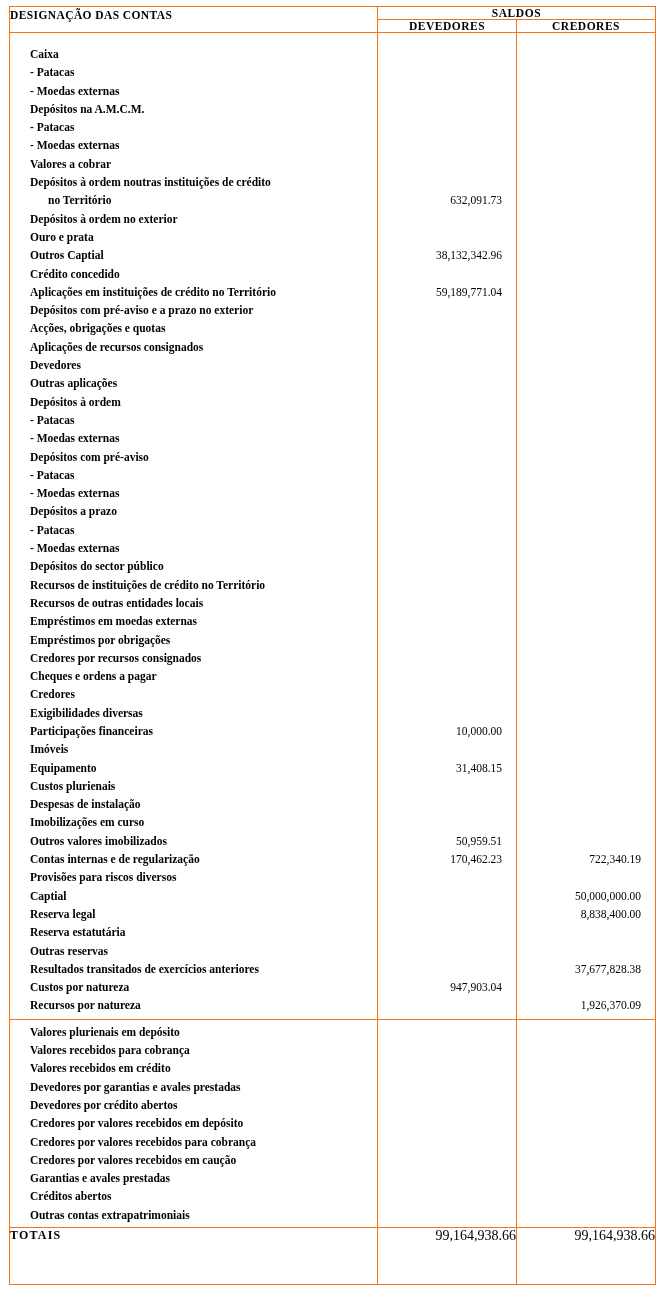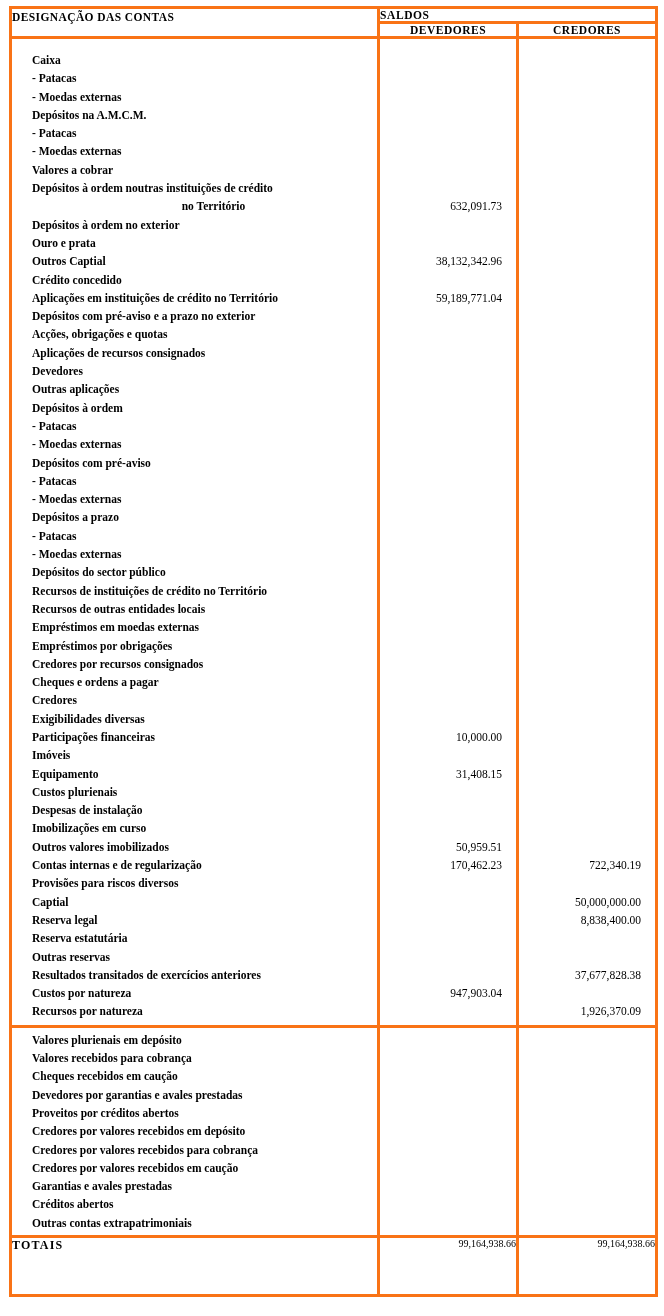--- a/index.html
+++ b/index.html
@@ -20,30 +20,30 @@
     height: 1316px;
     box-sizing: border-box;
   }
   table.balance {
     border-collapse: collapse;
     width: 646px;
     margin: 6px 0 0 9px;
     table-layout: fixed;
   }
   table.balance td, table.balance th {
-    border: 3px solid #f97316;
+    border: 1px solid #f97316;
     padding: 0;
     vertical-align: top;
   }
   .col-desc { width: 368px; }
   .col-dev  { width: 139px; }
   .col-cred { width: 139px; }
 
   .hdr-saldos {
-    text-align: left;
+    text-align: center;
     font-weight: bold;
     font-size: 11.5px;
     letter-spacing: 0.6px;
     padding: 5px 0 4px 0;
     font-variant: small-caps;
   }
   .hdr-sub {
     text-align: center;
     font-weight: bold;
     font-size: 11.5px;
@@ -71,21 +71,21 @@
   }
   .row {
     height: 18.3px;
     line-height: 18.3px;
     font-size: 11.5px;
     font-weight: bold;
     white-space: nowrap;
     overflow: hidden;
   }
   .desc-rows .row { padding-left: 20px; }
-  .desc-rows .row.indent { padding-left: 38px; text-align: center; }
+  .desc-rows .row.indent { padding-left: 38px; }
   .num-rows .row {
     text-align: right;
     padding-right: 14px;
     font-weight: normal;
     font-size: 11.5px;
   }
 
   .extra-rows {
     padding: 3px 0 3px 0;
   }
@@ -97,21 +97,21 @@
   }
   .totals-label {
     font-weight: bold;
     font-size: 12px;
     letter-spacing: 1.2px;
     padding-top: 4px;
   }
   .totals-num {
     text-align: right;
     padding-right: 14px;
-    font-size: 10px;
+    font-size: 14px;
     padding-top: 4px;
   }
 </style>
 </head>
 <body>
 
 <div class="sheet">
   <table class="balance">
     <colgroup>
       <col class="col-desc">
@@ -302,23 +302,23 @@
               <div class="row">1,926,370.09</div>
             </div>
         </td>
       </tr>
 
       <tr>
         <td class="body-cell">
           <div class="extra-rows desc-rows" id="extra-desc-rows">
               <div class="row">Valores plurienais em depósito</div>
               <div class="row">Valores recebidos para cobrança</div>
-              <div class="row">Cheques recebidos em caução</div>
+              <div class="row">Valores recebidos em crédito</div>
               <div class="row">Devedores por garantias e avales prestadas</div>
-              <div class="row">Proveitos por créditos abertos</div>
+              <div class="row">Devedores por crédito abertos</div>
               <div class="row">Credores por valores recebidos em depósito</div>
               <div class="row">Credores por valores recebidos para cobrança</div>
               <div class="row">Credores por valores recebidos em caução</div>
               <div class="row">Garantias e avales prestadas</div>
               <div class="row">Créditos abertos</div>
               <div class="row">Outras contas extrapatrimoniais</div>
             </div>
         </td>
         <td class="body-cell">
           <div class="extra-rows num-rows" id="extra-dev-rows">

